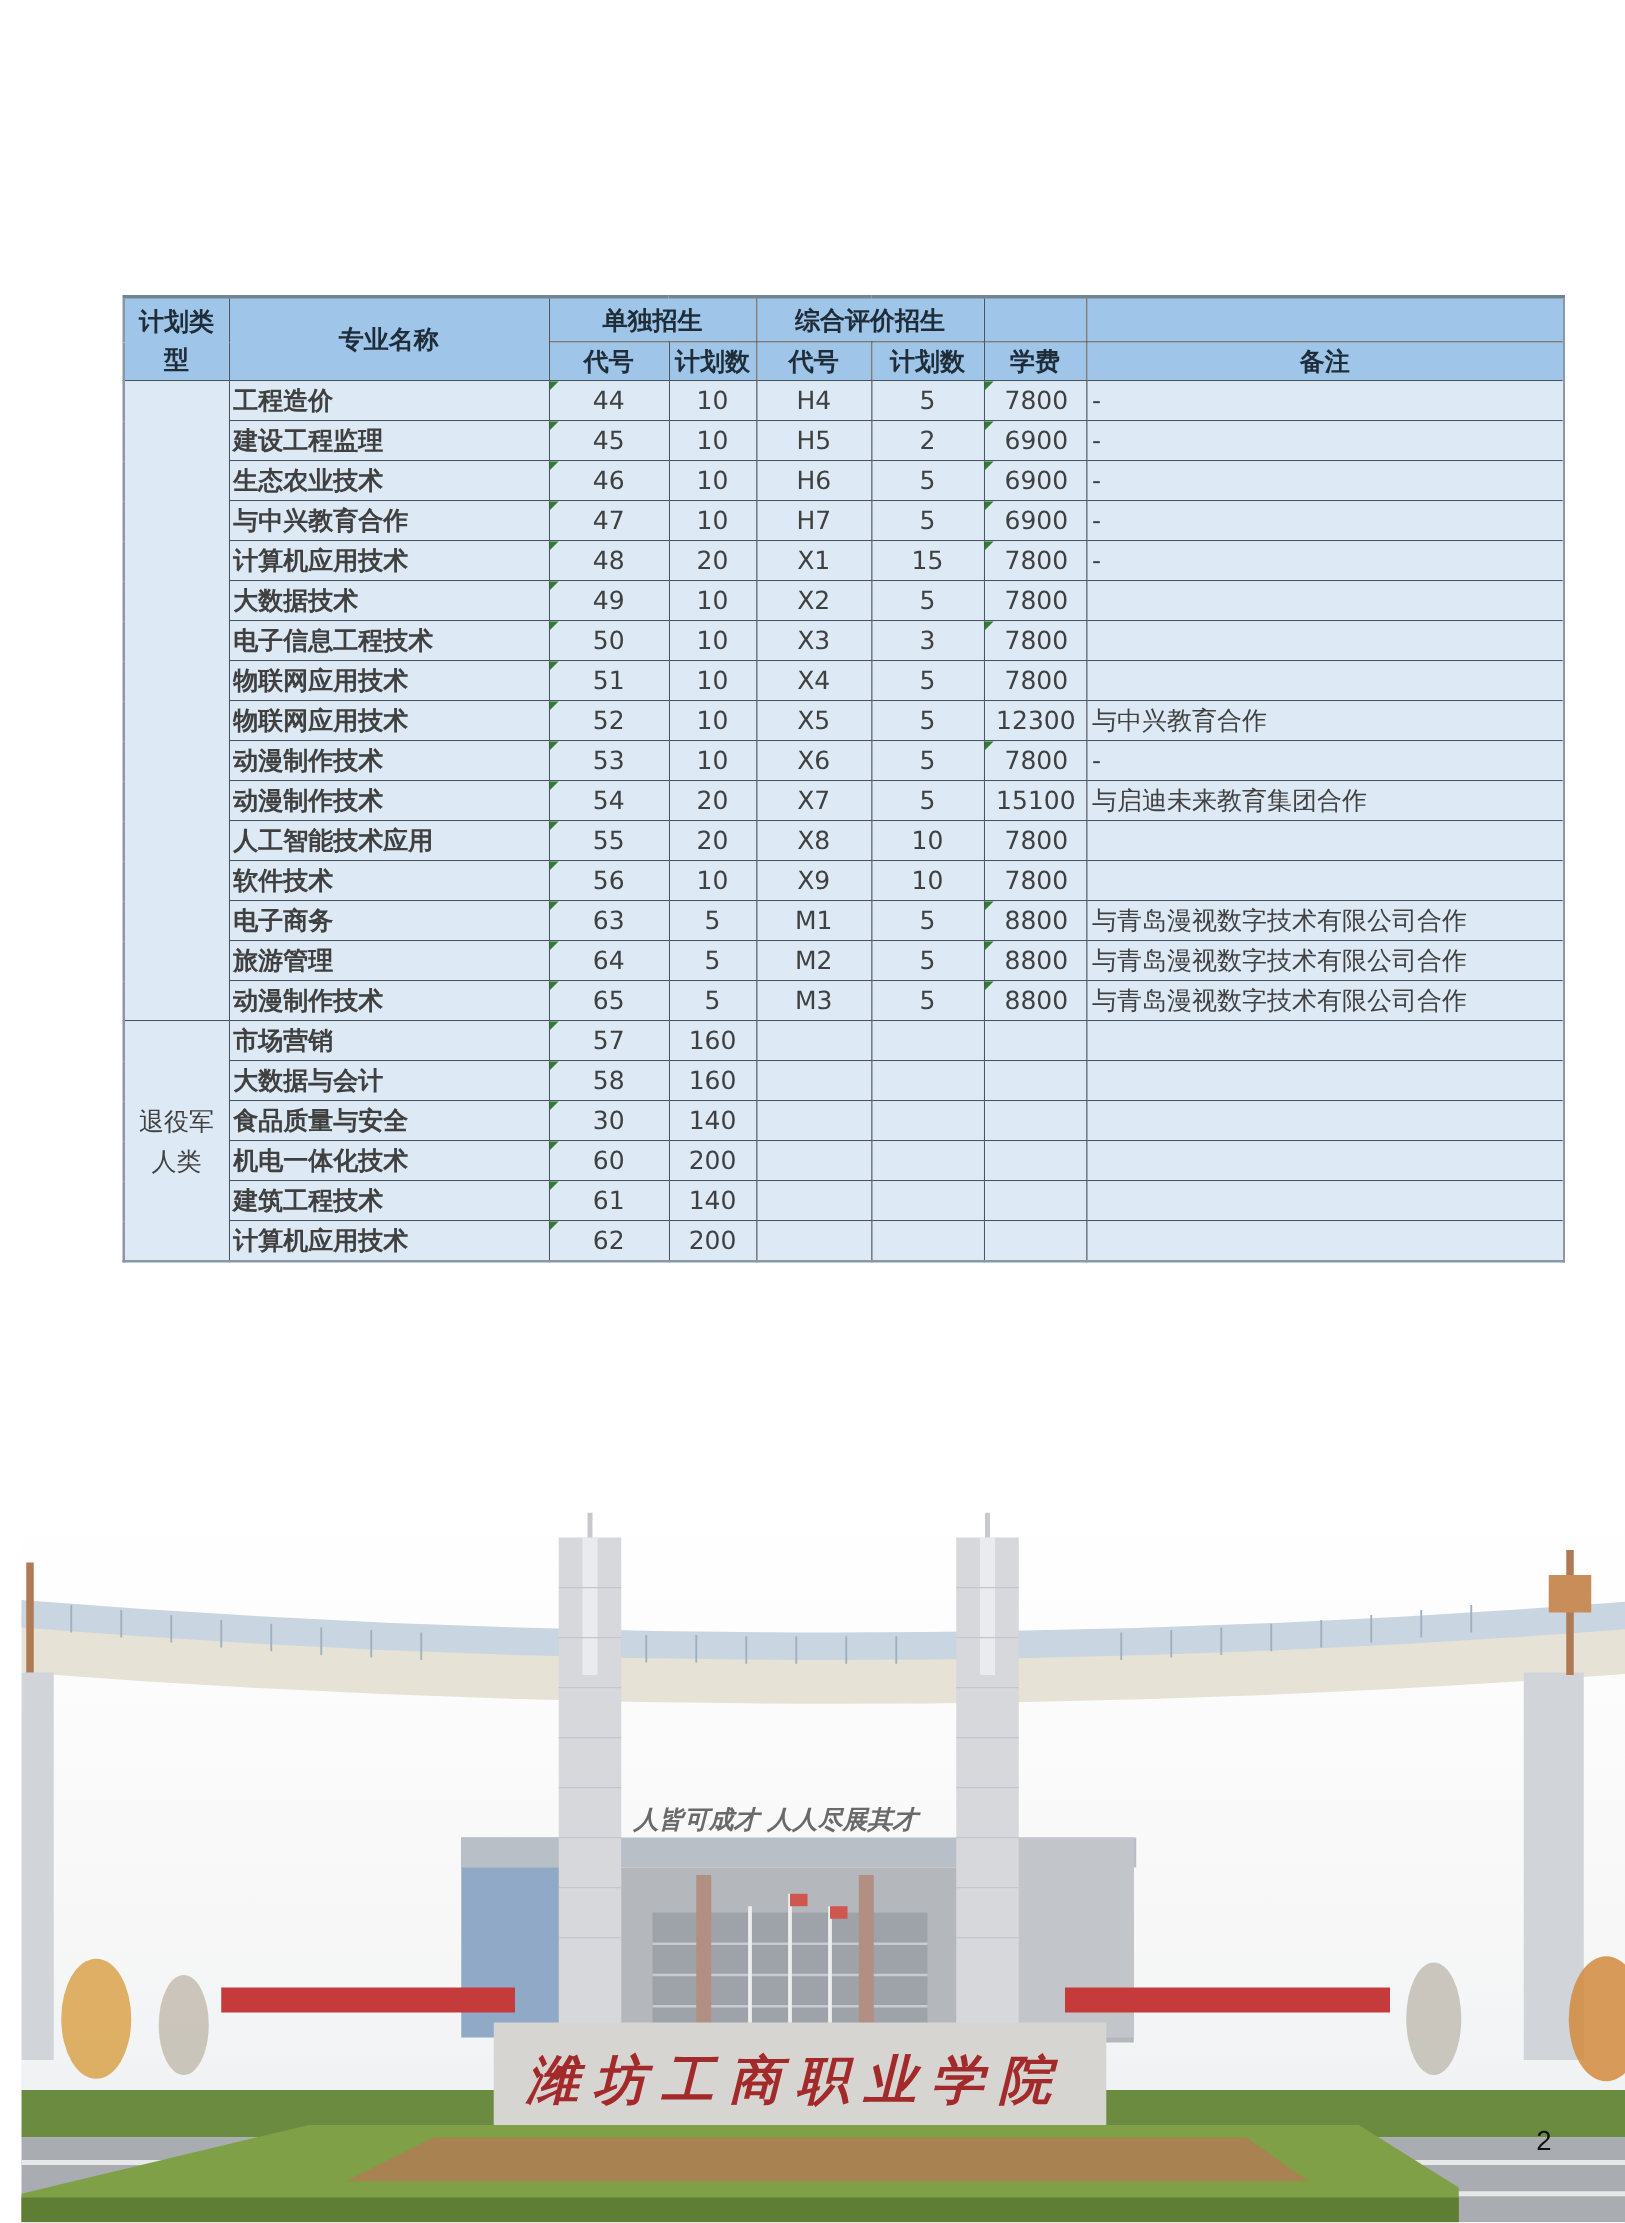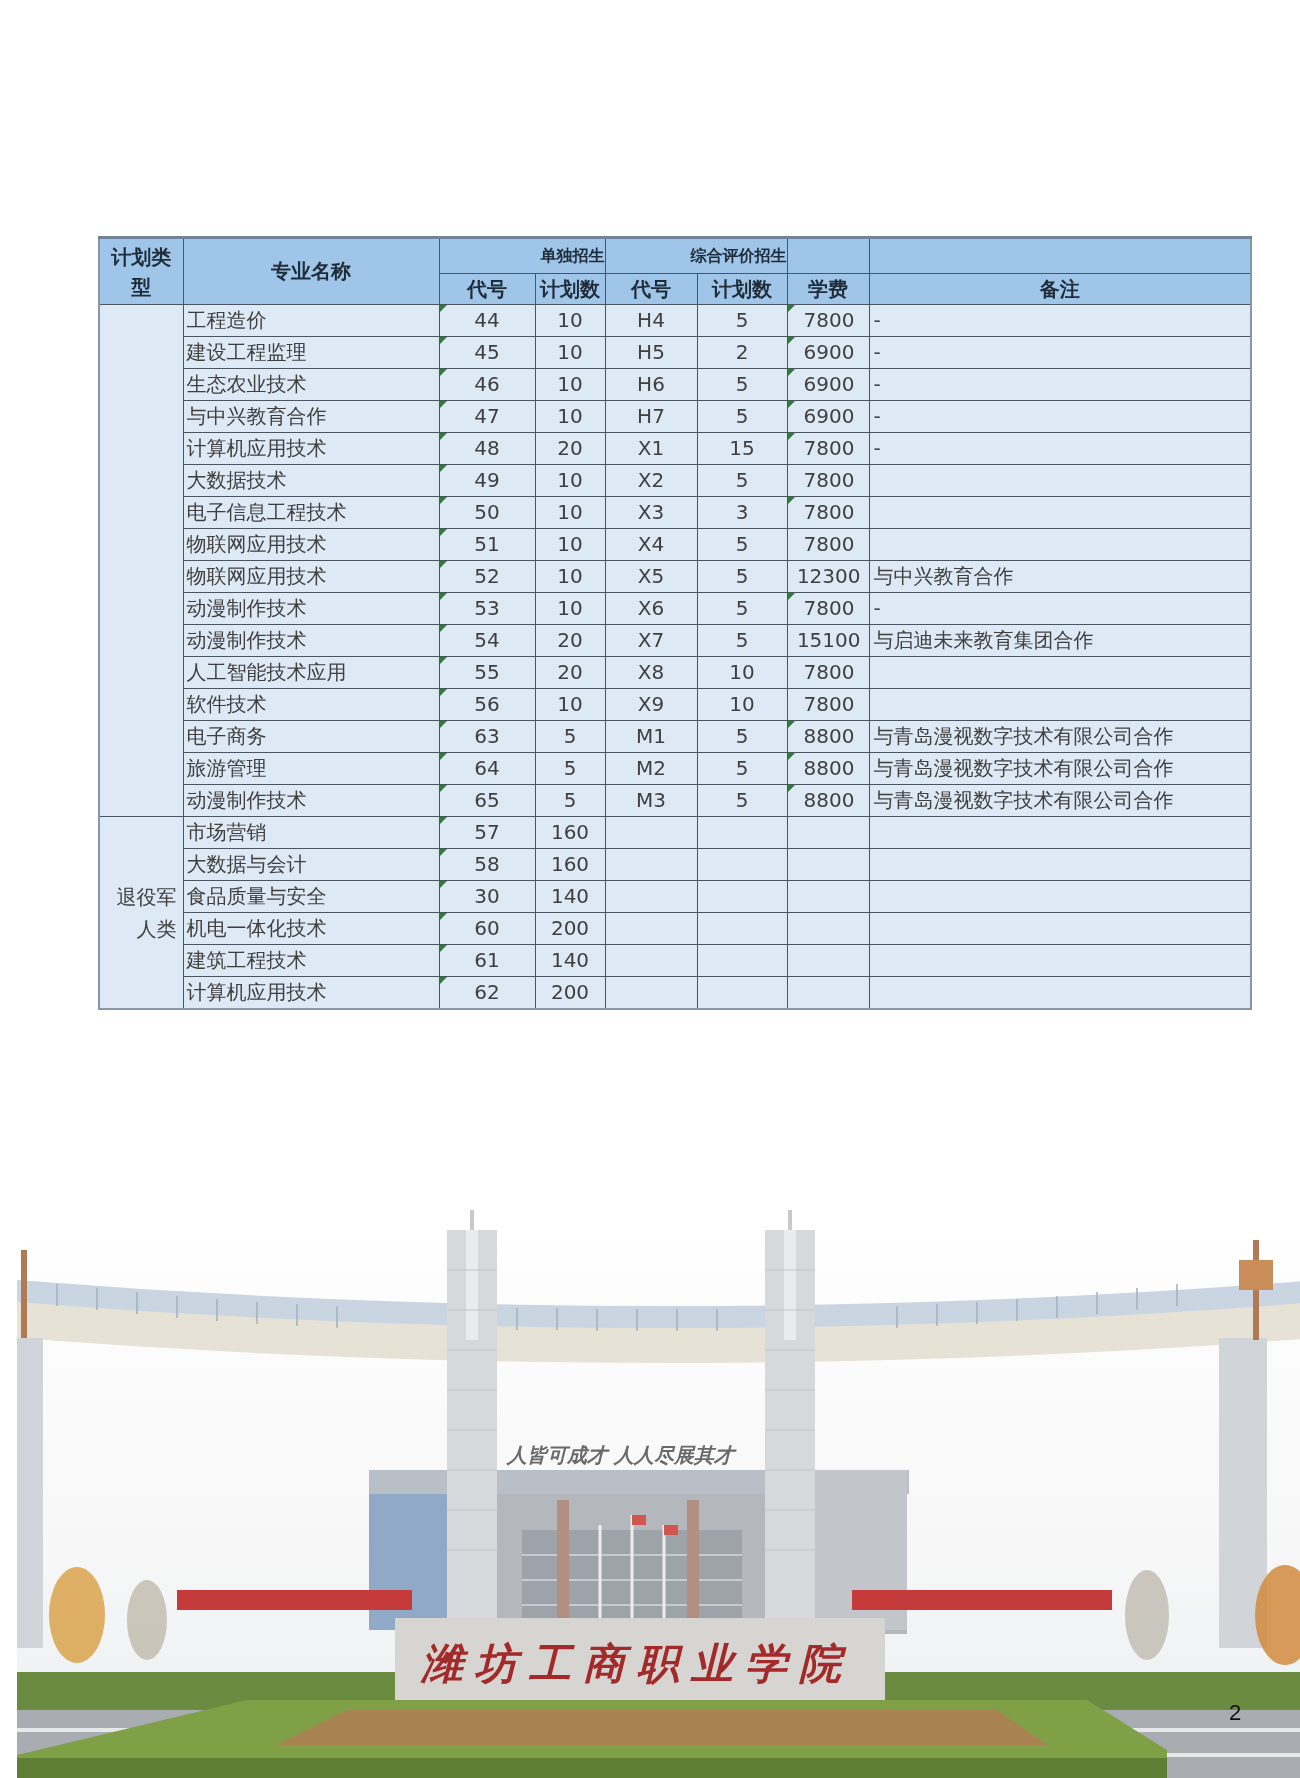--- a/index.html
+++ b/index.html
@@ -29,24 +29,24 @@
     overflow: hidden; white-space: nowrap;
     position: relative;
   }
   .plan-table th {
     background: #9fc5e8;
     color: #1f2d3a;
     font-weight: bold;
     text-align: center;
     font-size: 20px;
   }
-  .plan-table th.group { font-size: 16px; height: 34px; line-height: 34px; text-align: right; }
+  .plan-table th.group { font-size: 20px; height: 34px; line-height: 34px; }
   .plan-table th.sub { height: 30px; line-height: 30px; }
   .plan-table td { background: #dde9f5; color: #404040; }
-  .plan-table td.name { padding-left: 3px; text-align: left; }
+  .plan-table td.name { padding-left: 3px; text-align: left; font-weight: bold; }
   .plan-table td.num { text-align: center; }
   .plan-table td.remark { padding-left: 4px; text-align: left; }
   .plan-table td.category {
     text-align: center; vertical-align: middle; white-space: normal;
     line-height: 32px; font-size: 20px; border-bottom: none;
   }
   .plan-table td.category-main { border-bottom: 1.5px solid #4a5561; }
   .plan-table td.fee { text-align: right; padding-right: 14px; }
   
   .flag::before {
@@ -243,21 +243,21 @@
         <td class="name">动漫制作技术</td>
         <td class="num flag">65</td>
         <td class="num">5</td>
         <td class="num">M3</td>
         <td class="num">5</td>
         <td class="num fee flag">8800</td>
         <td class="remark">与青岛漫视数字技术有限公司合作</td>
       </tr>
 
       <tr>
-        <td rowspan="6" class="category" style="padding:0 6px;text-align:right;">退役军人类</td>
+        <td rowspan="6" class="category" style="padding:0 6px;">退役军人类</td>
         <td class="name">市场营销</td>
         <td class="num flag">57</td>
         <td class="num">160</td>
         <td></td>
         <td></td>
         <td></td>
         <td></td>
       </tr>
       <tr>
         <td class="name">大数据与会计</td>

